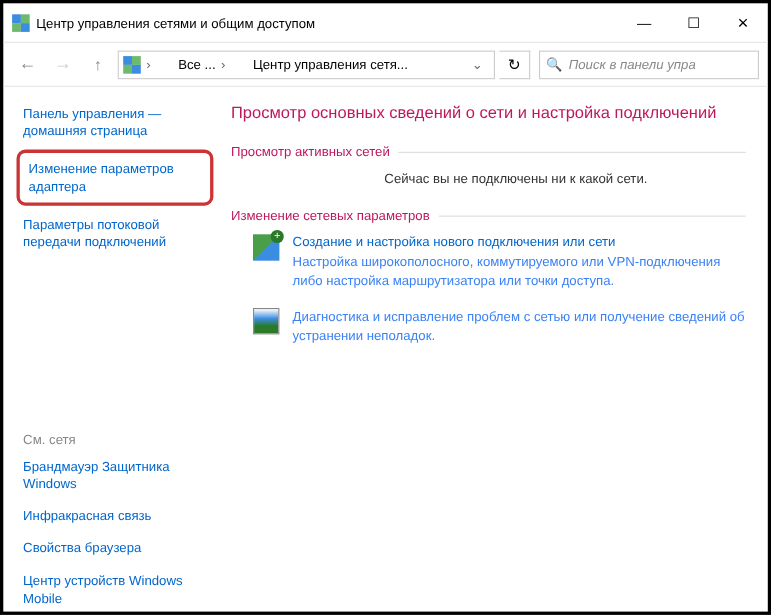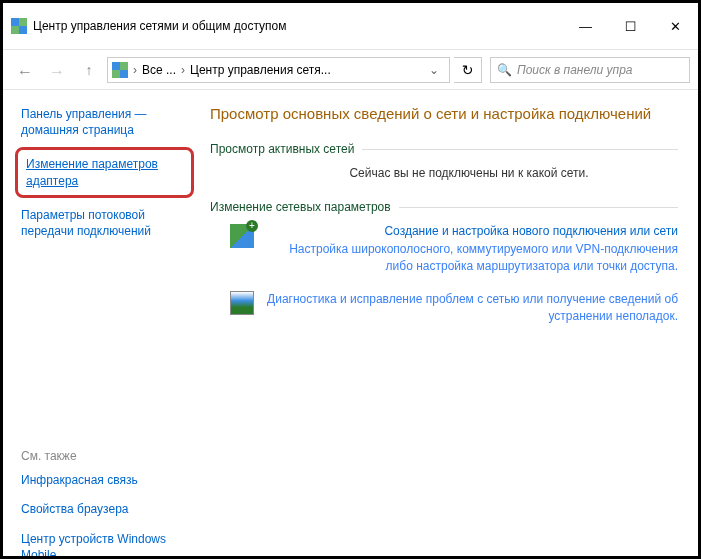--- a/index.html
+++ b/index.html
@@ -8,21 +8,21 @@
       font-size: 12px;
       background: #fff;
       width: 701px;
       height: 559px;
       border: 3px solid #000;
       overflow: hidden;
     }
     .titlebar {
       display: flex;
       align-items: center;
-      height: 47px;
+      height: 36px;
       padding: 0 0 0 8px;
       border-bottom: 1px solid #e5e5e5;
     }
     .titlebar .app-icon {
       width: 16px; height: 16px;
       margin-right: 6px;
       display: flex; flex-wrap: wrap;
     }
     .app-icon span { width: 8px; height: 8px; }
     .app-icon span:nth-child(1){background:#3a8de0;}
@@ -63,21 +63,21 @@
       width: 16px; height: 16px;
       display: flex; flex-wrap: wrap;
       flex-shrink: 0;
     }
     .bc-icon span { width: 8px; height: 8px; }
     .bc-icon span:nth-child(1){background:#3a8de0;}
     .bc-icon span:nth-child(2){background:#6fb96f;}
     .bc-icon span:nth-child(3){background:#6fb96f;}
     .bc-icon span:nth-child(4){background:#3a8de0;}
     .bc-sep { color: #666; padding: 0 3px; flex-shrink: 0; }
-    .bc-text { white-space: nowrap; overflow: hidden; text-overflow: ellipsis; }
+    .bc-text { white-space: nowrap; overflow: hidden; text-overflow: ellipsis; margin-left: 20px; }
     .bc-dropdown { margin-left: auto; color: #666; padding: 0 6px; flex-shrink: 0; }
     .refresh-btn {
       width: 28px; height: 26px;
       border: 1px solid #ccc;
       border-left: none;
       display: flex; align-items: center; justify-content: center;
       font-size: 14px;
     }
     .search-box {
       width: 200px; height: 26px;
@@ -103,38 +103,37 @@
     .side-link {
       color: #0066cc;
       cursor: pointer;
       line-height: 1.35;
     }
     .side-link.highlighted {
       border: 3px solid #cc3333;
       border-radius: 8px;
       padding: 6px 8px;
       margin: -4px -6px;
-      text-decoration: underline;
     }
     .side-spacer { flex: 1; }
     .side-label { color: #888; margin-bottom: -4px; }
     .main {
       flex: 1;
       padding: 14px 20px 10px 12px;
     }
     .main-heading {
-      color: #a16207;
+      color: #be185d;
       font-size: 15px;
       font-weight: normal;
       line-height: 1.35;
       margin-bottom: 18px;
     }
     .section-title {
       font-size: 12px;
-      color: #14532d;
+      color: #be185d;
       display: flex;
       align-items: center;
       margin-bottom: 10px;
     }
     .section-title::after {
       content: "";
       flex: 1;
       height: 1px;
       background: #ddd;
       margin-left: 8px;
@@ -142,21 +141,20 @@
     .section-body {
       padding-left: 50px;
       color: #333;
       margin-bottom: 20px;
       text-align: center;
     }
     .action-item {
       display: flex;
       gap: 12px;
       margin-bottom: 16px;
-      text-align: right;
     }
     .action-icon {
       width: 24px; height: 24px;
       flex-shrink: 0;
     }
     .icon-setup {
       background: linear-gradient(135deg,#4a9e4a 50%,#3a8de0 50%);
       position: relative;
     }
     .icon-setup::after {
@@ -220,21 +218,22 @@
     <span class="placeholder">Поиск в панели упра</span>
   </div>
 </div>
 
 <div class="content">
   <div class="sidebar">
     <div class="side-link">Панель управления — домашняя страница</div>
     <div class="side-link highlighted">Изменение параметров адаптера</div>
     <div class="side-link">Параметры потоковой передачи подключений</div>
     <div class="side-spacer"></div>
-    <div class="side-label">См. также</div>
+    <div class="side-label">См. сетя</div>
+    <div class="side-link">Брандмауэр Защитника Windows</div>
     <div class="side-link">Инфракрасная связь</div>
     <div class="side-link">Свойства браузера</div>
     <div class="side-link">Центр устройств Windows Mobile</div>
   </div>
 
   <div class="main">
     <h1 class="main-heading">Просмотр основных сведений о сети и настройка подключений</h1>
 
     <div class="section-title">Просмотр активных сетей</div>
     <div class="section-body">Сейчас вы не подключены ни к какой сети.</div>

